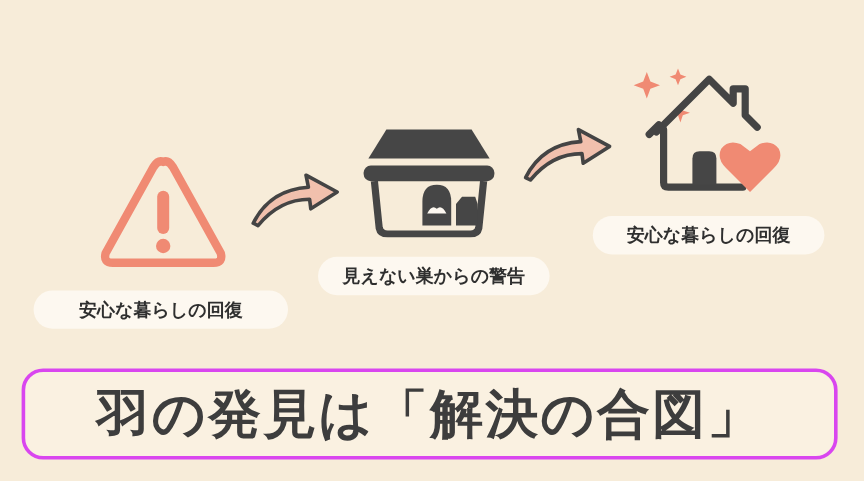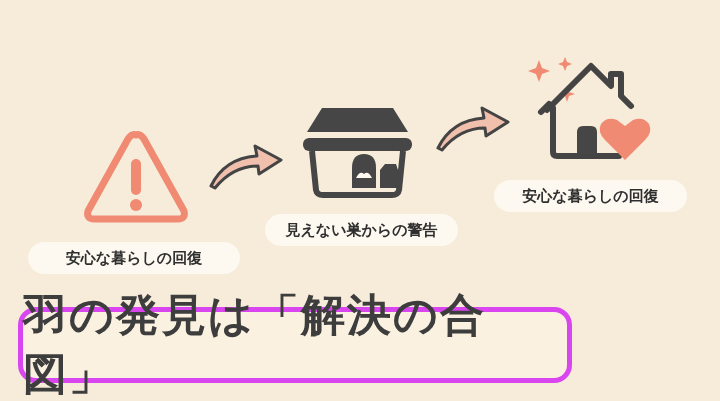--- a/index.html
+++ b/index.html
@@ -9,22 +9,22 @@
       font-family: "DejaVu Sans", "Liberation Sans", sans-serif;
     }
     .abs { position: absolute; }
     .pill {
       position: absolute; background: #fdf8f0; border-radius: 20px;
       height: 32px; line-height: 32px; text-align: center;
       font-weight: bold; font-size: 15px; color: #2f2f2f;
       white-space: nowrap;
     }
     .banner {
-      position: absolute; left: 18px; top: 307px; width: 554px; height: 76px;
-      border: 5px solid #d946ef; border-radius: 18px; background: #faf1e1;
+      position: absolute; left: 18px; top: 307px; width: 680px; height: 76px;
+      border: 3px solid #d946ef; border-radius: 18px; background: #faf1e1;
       box-sizing: border-box;
       display: flex; align-items: center; justify-content: center;
       font-weight: bold; font-size: 44px; color: #3d3d3d; letter-spacing: 2px;
     }
   </style>
 </head>
 <body>
 
 <div class="abs" style="left:82px;top:127px;width:108px;height:100px;">
   <svg width="108" height="100" viewBox="0 0 108 100">

